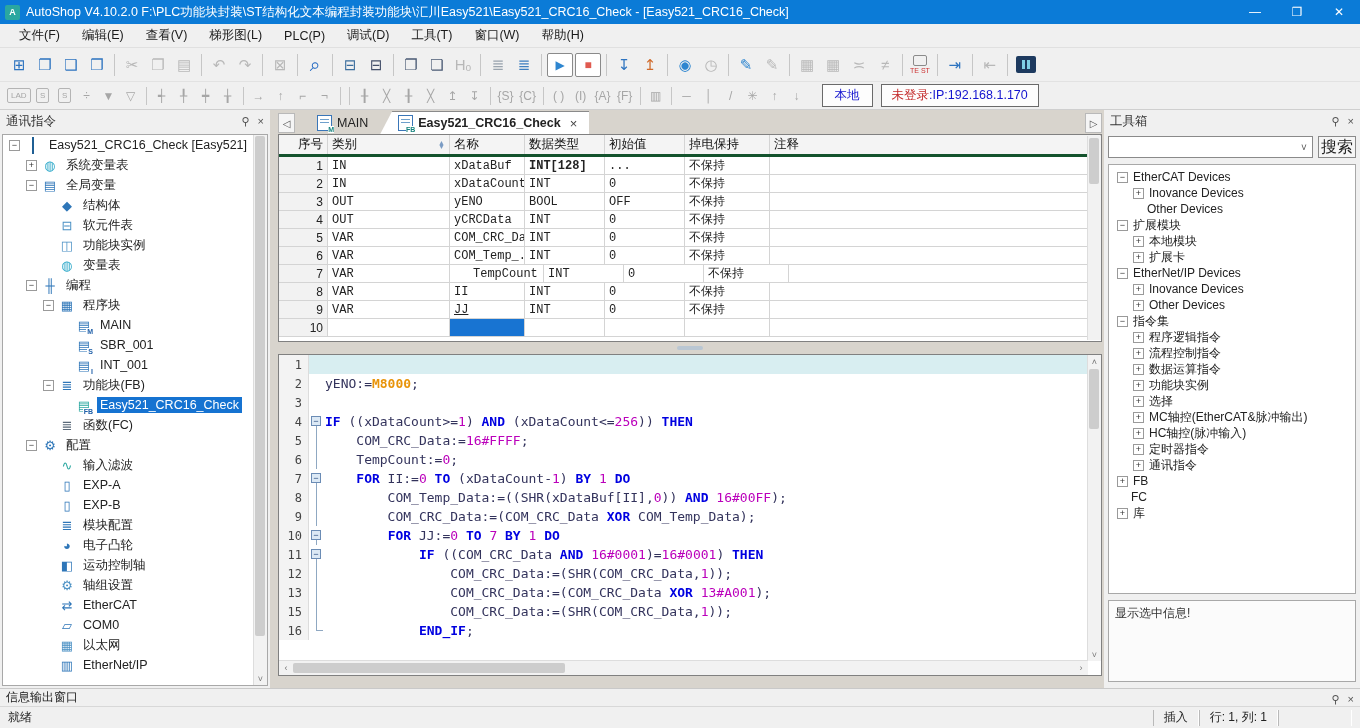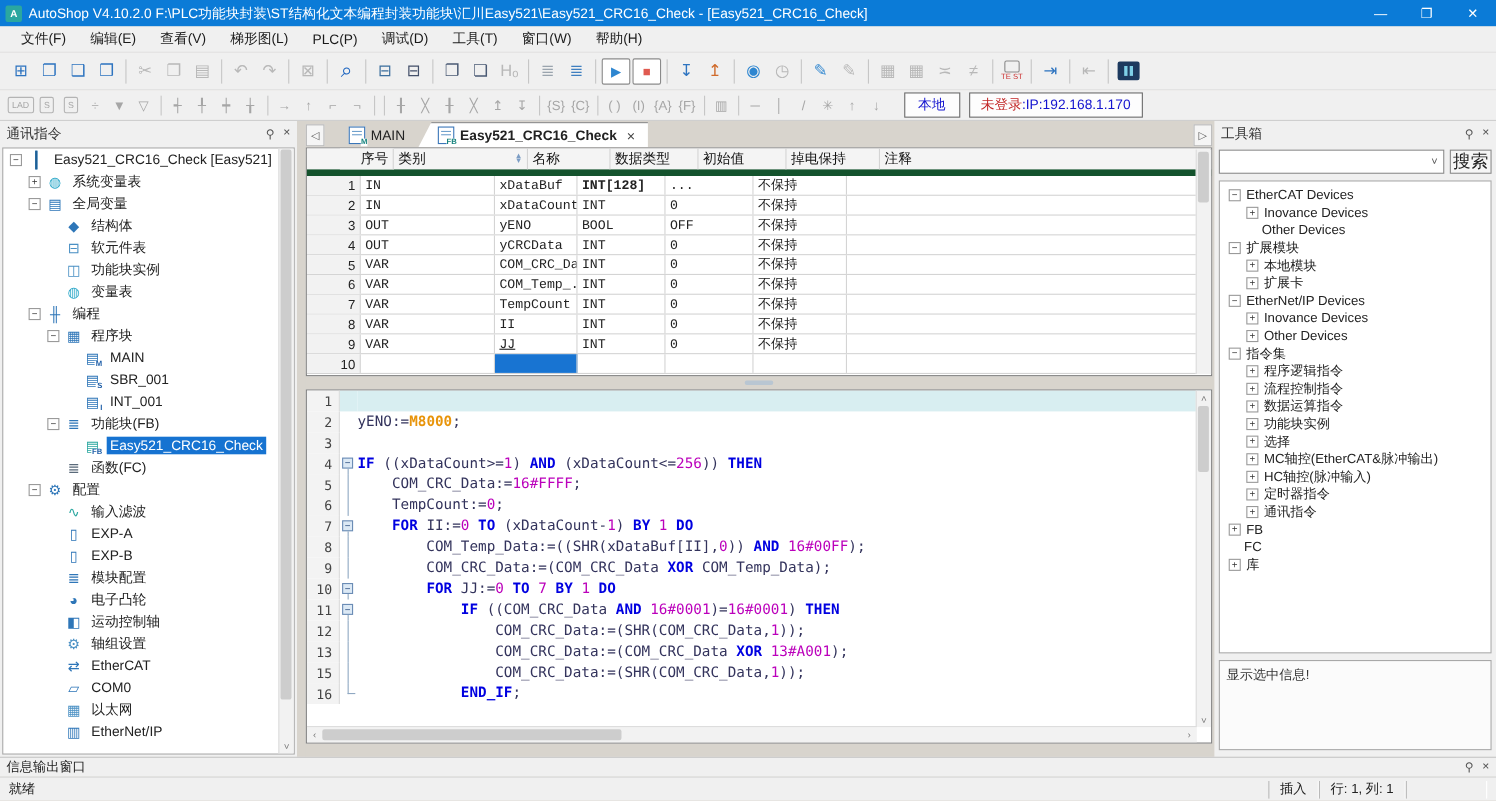--- a/index.html
+++ b/index.html
@@ -78,21 +78,21 @@
   .tab.active{background:#fff;border-top:1px solid #8a8a8a;font-weight:bold;}
   .tab .close{font-weight:normal;color:#444;margin-left:4px;font-size:13px;}
   .dicon{position:relative;width:13px;height:14px;border:1px solid #3a76b8;background:#fff;flex:0 0 auto;}
   .dicon i{position:absolute;left:2px;right:2px;height:1px;background:#6fa0cc;}
   .dicon .sub{position:absolute;right:-3px;bottom:-3px;font-size:7px;font-weight:bold;color:#16837d;
               background:#fff;line-height:1;}
   
   #vartable{position:absolute;left:0;top:24px;width:824px;height:208px;background:#fff;
             border:1px solid #808080;box-sizing:border-box;}
   .vt-row{display:flex;height:17px;border-bottom:1px solid #d4d4d4;}
-  .vt-row.hdr{height:19px;background:#f4f4f4;border-bottom:6px solid #14532d;padding-left:30px;}
+  .vt-row.hdr{height:19px;background:#f4f4f4;border-bottom:3px solid #14532d;}
   .vt-cell{border-right:1px solid #d4d4d4;box-sizing:border-box;padding:0 4px;display:flex;
            align-items:center;overflow:hidden;white-space:nowrap;
            font-family:"Liberation Mono",monospace;font-size:12px;}
   .vt-row.hdr .vt-cell{font-family:"Liberation Sans",sans-serif;font-size:12.5px;color:#111;}
   .vt-cell.num{justify-content:flex-end;background:#f2f2f2;font-family:"Liberation Sans",sans-serif;}
   .vt-row.hdr .vt-cell.num{background:#f4f4f4;}
   .vt-cell.selcell{background:#1874d2;}
   .sorticon{margin-left:auto;display:flex;flex-direction:column;line-height:0.55;font-size:7px;color:#7b9cc4;}
   
   #hsplit{position:absolute;left:0;top:232px;width:824px;height:12px;display:flex;align-items:center;justify-content:center;}
@@ -127,21 +127,21 @@
   #search-combo .arrow{margin-left:auto;width:16px;text-align:center;color:#555;font-size:10px;}
   #search-btn{width:36px;border:1px solid #8a8a8a;background:#f6f6f6;display:flex;align-items:center;
               justify-content:center;font-size:16px;}
   #toolbox-tree-box{position:absolute;left:4px;top:54px;width:248px;height:430px;background:#fff;
                     border:1px solid #a8a8a8;box-sizing:border-box;overflow:hidden;padding-top:4px;}
   .xrow{height:16px;display:flex;align-items:center;white-space:nowrap;font-size:12px;color:#222;}
   #tb-info{position:absolute;left:4px;top:490px;width:248px;height:82px;background:#fbfbfb;
            border:1px solid #a8a8a8;box-sizing:border-box;padding:4px 6px;font-size:12px;color:#333;}
   
   #output-bar{position:absolute;left:0;top:688px;width:1360px;height:18px;background:#f0f0f0;
-              display:flex;align-items:center;padding:0 6px;box-sizing:border-box;border-top:1px solid #c9c9c9;}
+              display:flex;align-items:flex-end;padding:0 6px;box-sizing:border-box;border-top:1px solid #c9c9c9;}
   #statusbar{position:absolute;left:0;top:706px;width:1360px;height:22px;background:#f0f0f0;
              display:flex;align-items:center;padding:0 8px;box-sizing:border-box;border-top:1px solid #d8d8d8;}
   .scell{border-left:1px solid #b9b9b9;border-right:1px solid #fff;height:16px;display:flex;
          align-items:center;padding:0 10px;font-size:12px;color:#222;}
 </style>
 </head>
 <body>
 
 <div id="titlebar">
   <div id="app-icon">A</div>
@@ -684,21 +684,21 @@
           <div class="vt-cell" style="width: 122px;">VAR</div>
           <div class="vt-cell" style="width: 75px;">COM_Temp_...</div>
           <div class="vt-cell" style="width: 80px;">INT</div>
           <div class="vt-cell" style="width: 80px;">0</div>
           <div class="vt-cell" style="width: 85px;">不保持</div>
           <div class="vt-cell" style="width: auto; flex: 1 1 0%;"></div>
         </div>
         <div class="vt-row">
           <div class="vt-cell num" style="width: 49px;">7</div>
           <div class="vt-cell" style="width: 122px;">VAR</div>
-          <div class="vt-cell" style="width: 75px;">TempCount</div>
+          <div class="vt-cell" style="width: 75px; margin-left: 19px;">TempCount</div>
           <div class="vt-cell" style="width: 80px;">INT</div>
           <div class="vt-cell" style="width: 80px;">0</div>
           <div class="vt-cell" style="width: 85px;">不保持</div>
           <div class="vt-cell" style="width: auto; flex: 1 1 0%;"></div>
         </div>
         <div class="vt-row">
           <div class="vt-cell num" style="width: 49px;">8</div>
           <div class="vt-cell" style="width: 122px;">VAR</div>
           <div class="vt-cell" style="width: 75px;">II</div>
           <div class="vt-cell" style="width: 80px;">INT</div>

